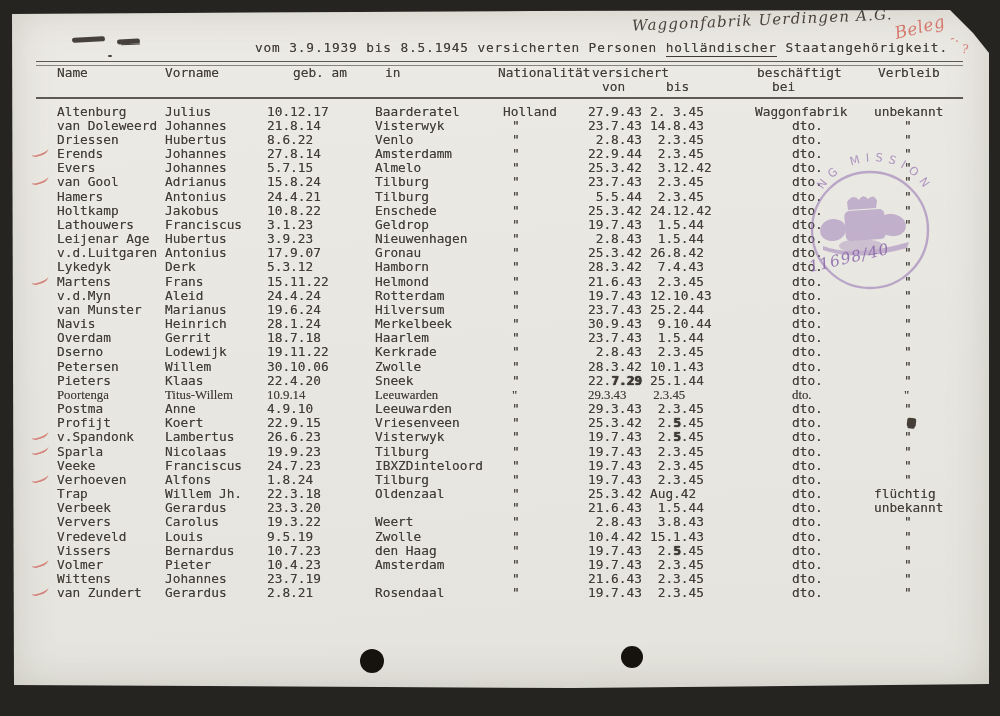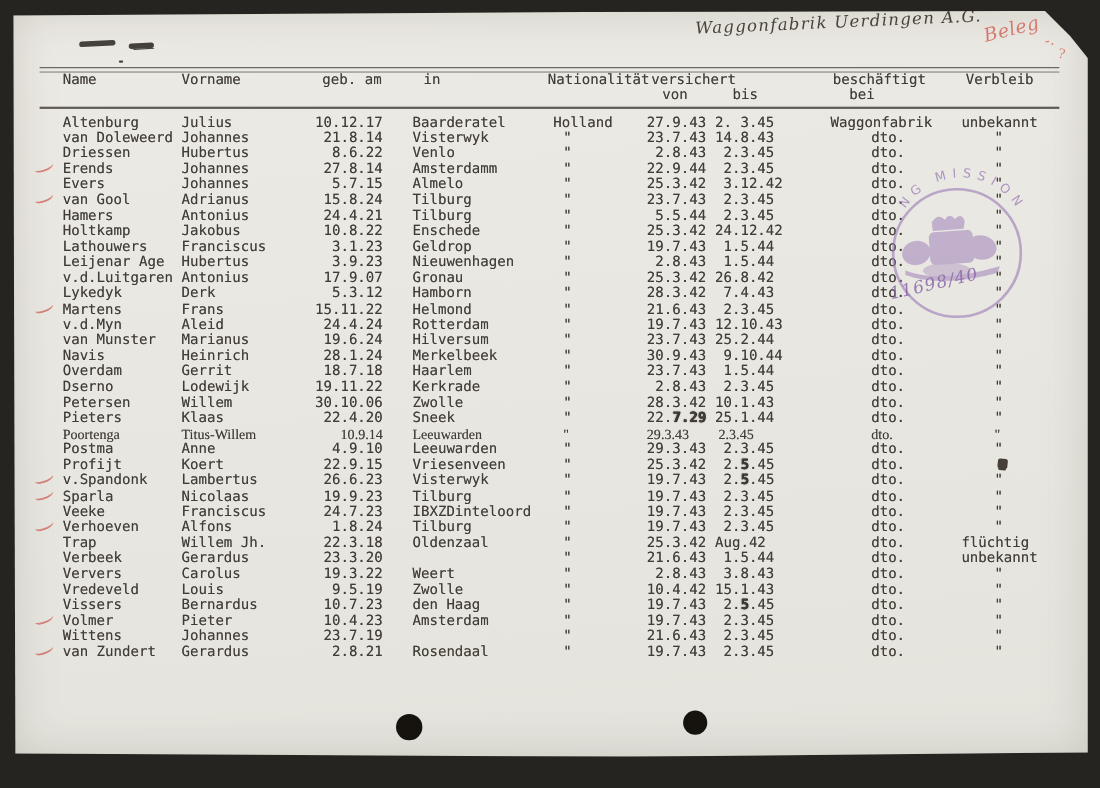--- a/index.html
+++ b/index.html
@@ -36,21 +36,21 @@
   .h{top:56px;}
   .h2{top:70px;}
   .hx-name{left:45px}.hx-vorname{left:153px}.hx-geb{left:281px}.hx-in{left:373px}
   .hx-nat{left:486px}.hx-vers{left:580px}.hx-besch{left:745px}.hx-verb{left:866px}
   .hx-von{left:590px}.hx-bis{left:654px}.hx-bei{left:760px}
   
   .row{position:absolute;left:0;width:100%;height:14px;}
   .row > span{position:absolute;top:0;white-space:pre;color:#413d36;text-shadow:0 0 0.5px rgba(62,56,47,0.55);
               font-size:12.8px;line-height:14px;}
   .c-name{left:45px}.c-vorname{left:153px}
-  .c-geb{left:255px;width:81px;text-align:right;}
+  .c-geb{left:255px;width:81px;}
   .c-in{left:363px}.c-nat{left:491px}.c-von{left:576px}.c-bis{left:638px}
   .c-bei{left:743px}.c-verbleib{left:862px}
   .ditto-nat{padding-left:9px}
   .ditto-vb{padding-left:30px}
   .dto{padding-left:37px}
   .ovr{font-weight:bold;text-shadow:0.6px 0 #2c2822,0 0 1.2px #2c2822;}
   .blob{display:inline-block;margin-left:33px;width:9px;height:9px;background:#453f38;
         border-radius:2px;transform:rotate(6deg);box-shadow:0 2.5px 0 -1px #453f38;}
   .chk{position:absolute;left:19px;top:3px;width:18px;height:7px;
        border-bottom:2.6px solid #d2736b;border-radius:0 0 70% 45%;transform:rotate(-16deg);opacity:0.85;}
@@ -71,20 +71,21 @@
 
     <div class="abs smudge sm1"></div>
     <div class="abs smudge sm2"></div>
     <div class="abs smdot"></div>
 
     <div class="abs hand">Waggonfabrik Uerdingen A.G.</div>
     <div class="abs rednote">Beleg</div>
     <div class="abs redmark1">-.</div>
     <div class="abs redmark2">?</div>
 
+    <div class="abs typed t2"><span>vom 3.9.1939 bis 8.5.1945 versicherten Personen </span><span class="und">holländischer</span><span> Staatangehörigkeit.</span></div>
 
     <div class="rule r1"></div>
     <div class="rule r2"></div>
     <div class="rule r3"></div>
 
     <div class="abs typed h hx-name">Name</div>
     <div class="abs typed h hx-vorname">Vorname</div>
     <div class="abs typed h hx-geb">geb. am</div>
     <div class="abs typed h hx-in">in</div>
     <div class="abs typed h hx-nat">Nationalität</div>

